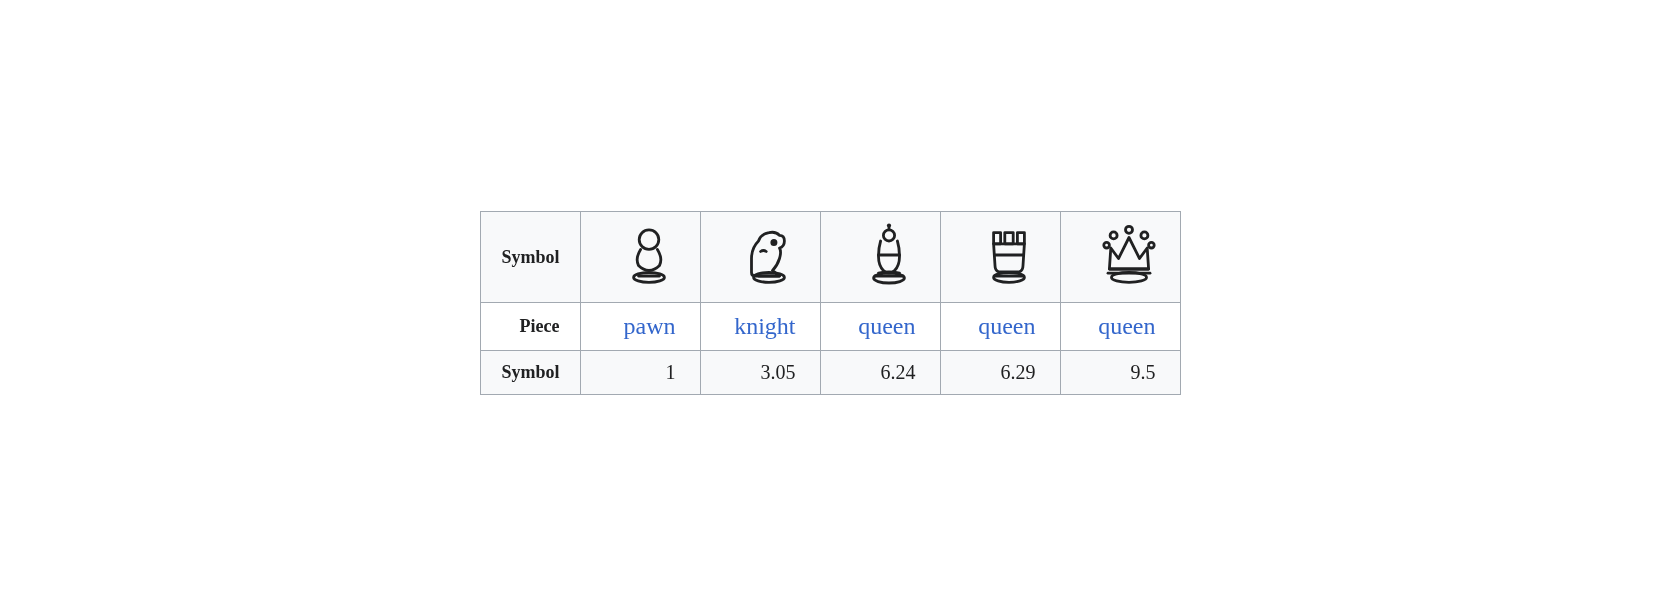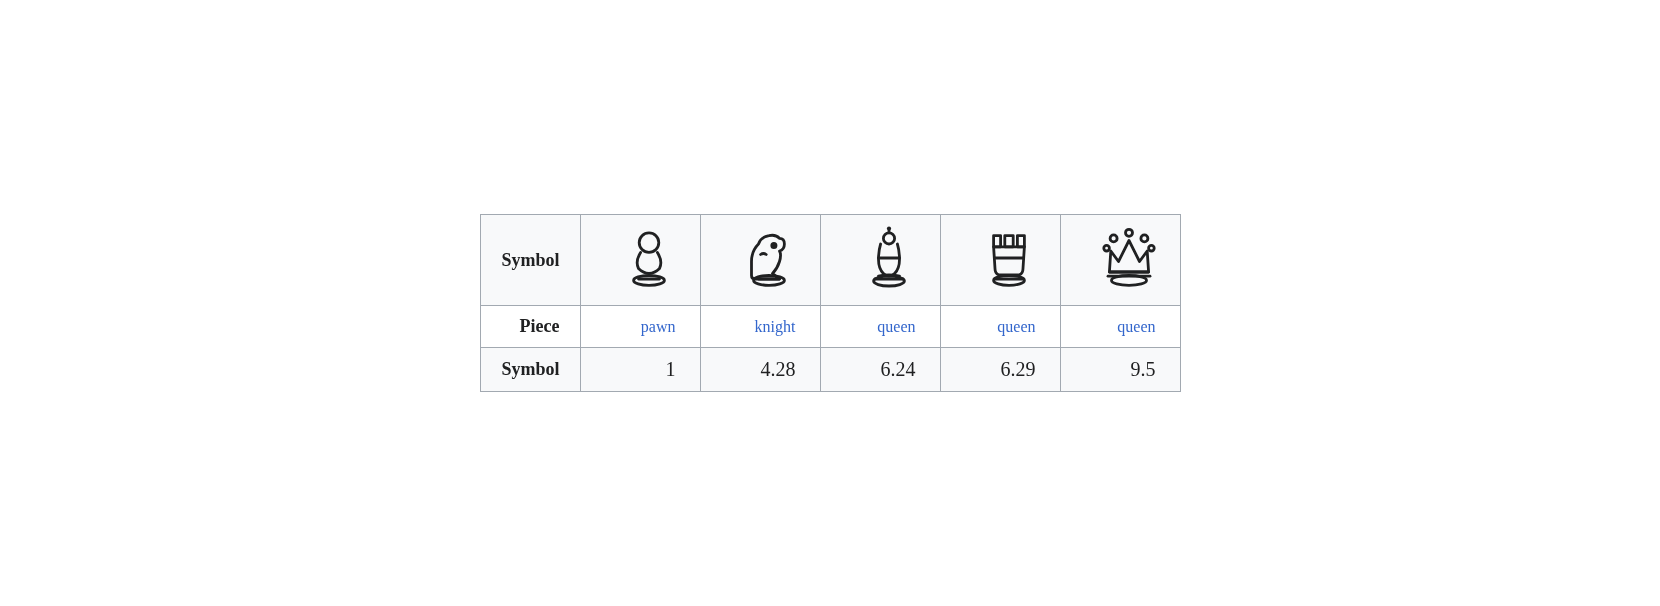--- a/index.html
+++ b/index.html
@@ -39,21 +39,21 @@
     .row-header {
       font-weight: bold;
       font-size: 18px;
       color: #202122;
       min-width: 100px;
       padding: 10px 20px;
     }
 
     .piece-name {
       color: #3366cc;
-      font-size: 16px;
+      font-size: 24px;
       font-weight: normal;
     }
 
     .piece-value {
       color: #202122;
       font-size: 20px;
       font-weight: normal;
     }
 
     .symbol-cell {
@@ -155,20 +155,20 @@
       <td class="piece-name">pawn</td>
       <td class="piece-name">knight</td>
       <td class="piece-name">queen</td>
       <td class="piece-name">queen</td>
       <td class="piece-name">queen</td>
     </tr>
 
     <tr>
       <td class="row-header">Symbol</td>
       <td class="piece-value">1</td>
-      <td class="piece-value">4.28</td>
+      <td class="piece-value">3.05</td>
       <td class="piece-value">6.24</td>
       <td class="piece-value">6.29</td>
       <td class="piece-value">9.5</td>
     </tr>
   </tbody>
     </table>
 </div>
 
 </body></html>

